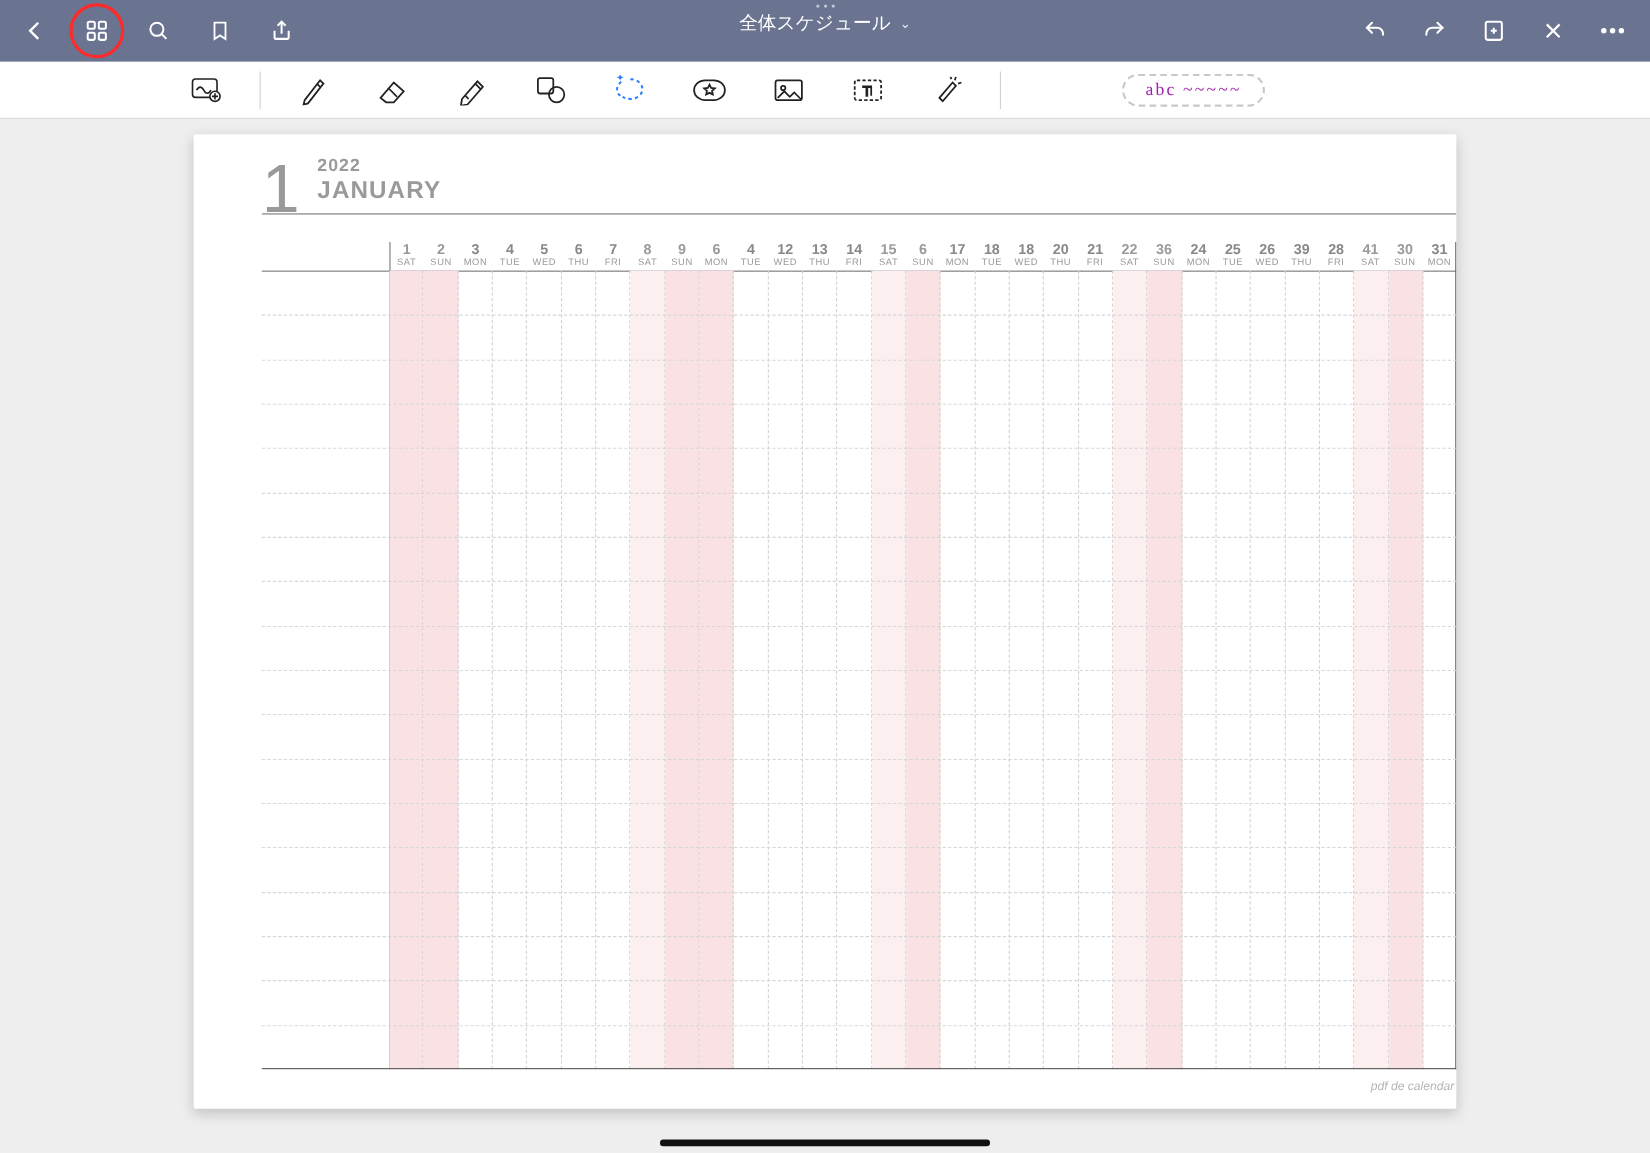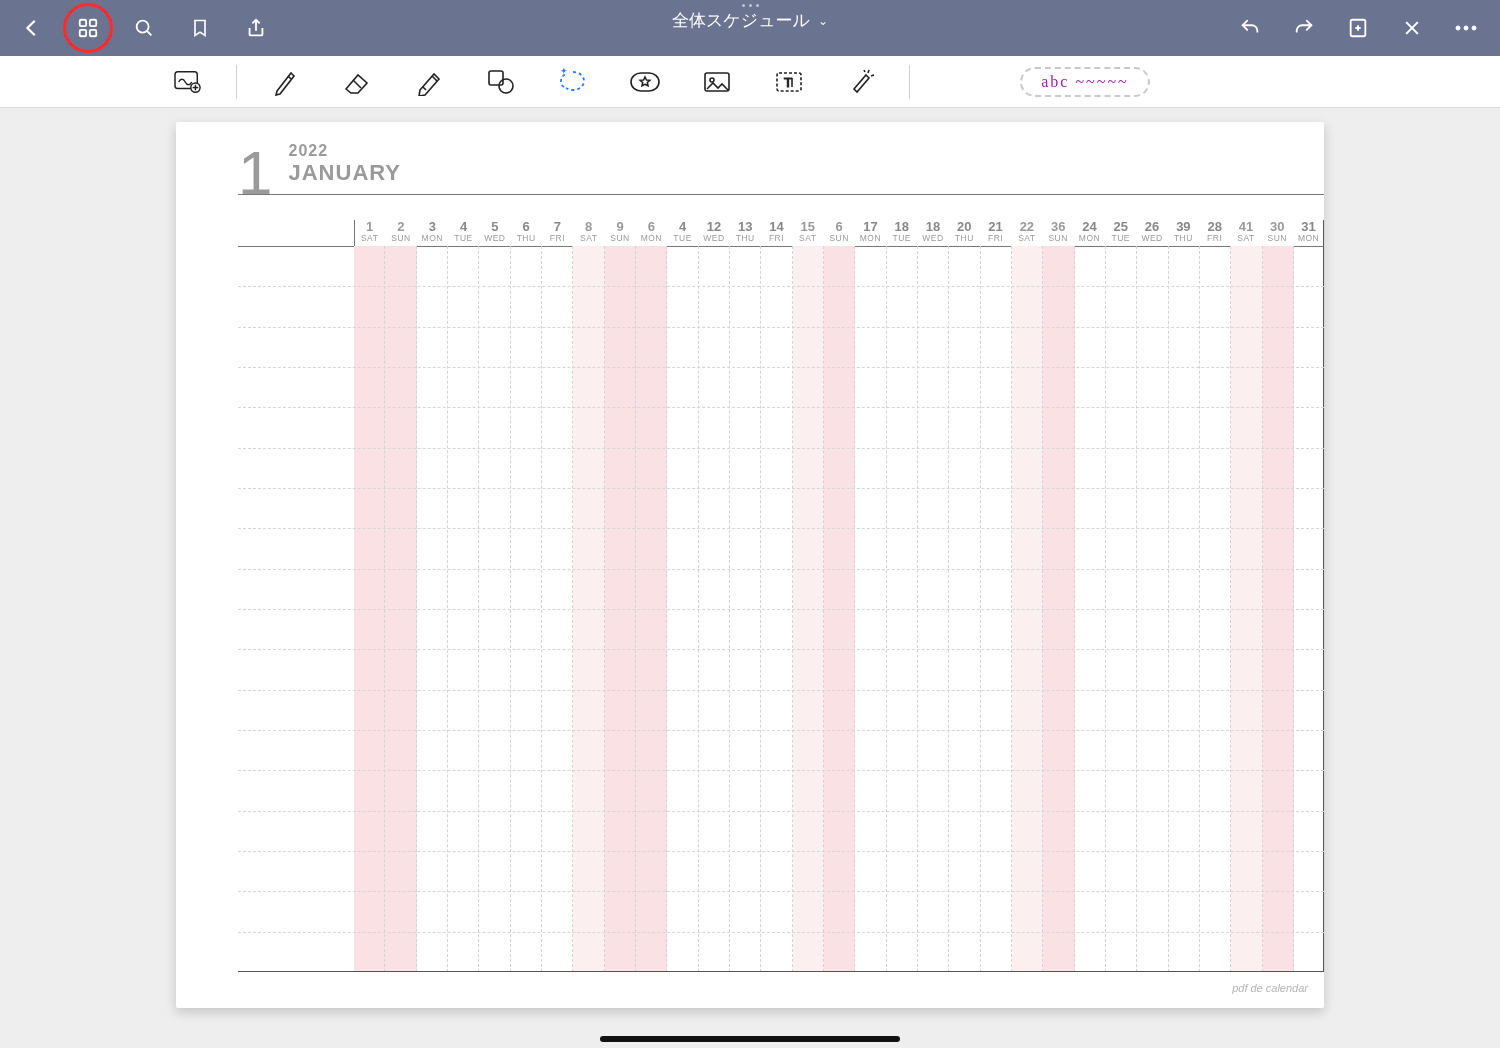--- a/index.html
+++ b/index.html
@@ -55,21 +55,21 @@
   .hline-bot { position:absolute; left:0; right:0; bottom:0; height:1px; background:#555;}
   .vline-major { position:absolute; top:-26px; bottom:0; width:1px; background:#777; left:116px;}
   .vline-right { position:absolute; top:-26px; bottom:0; width:1px; background:#555; right:0;}
   .cols { position:absolute; left:116px; right:0; top:0; bottom:0; display:flex;}
   .col { flex:1 1 0; border-right:1px dashed #d3d3d3; position:relative;}
   .col.pink { background:#fae1e3; }
   .col.lpink { background:#fceff0; }
   .col:last-child { border-right:none;}
   .rows { position:absolute; left:0; right:0; top:0; bottom:0;}
   .rows .r { position:absolute; left:0; right:0; height:1px; border-top:1px dashed #d7d7d7;}
-  .footer-credit { position:absolute; right:16px; bottom:14px; font-size:11px; color:#b5b5b5; font-style:italic;}
+  .footer-credit { position:absolute; right:2px; bottom:14px; font-size:11px; color:#b5b5b5; font-style:italic;}
   .home-ind { position:absolute; left:50%; bottom:6px; transform:translateX(-50%); width:300px; height:6px; background:#111; border-radius:4px;}
 </style>
 </head>
 <body>
 
 <div class="topbar">
   <div class="tb-left">
     <div class="tb-icon">
       <svg width="22" height="22" viewBox="0 0 24 24" fill="none" stroke-width="2.4">
           <polyline points="15 4 7 12 15 20"></polyline>

